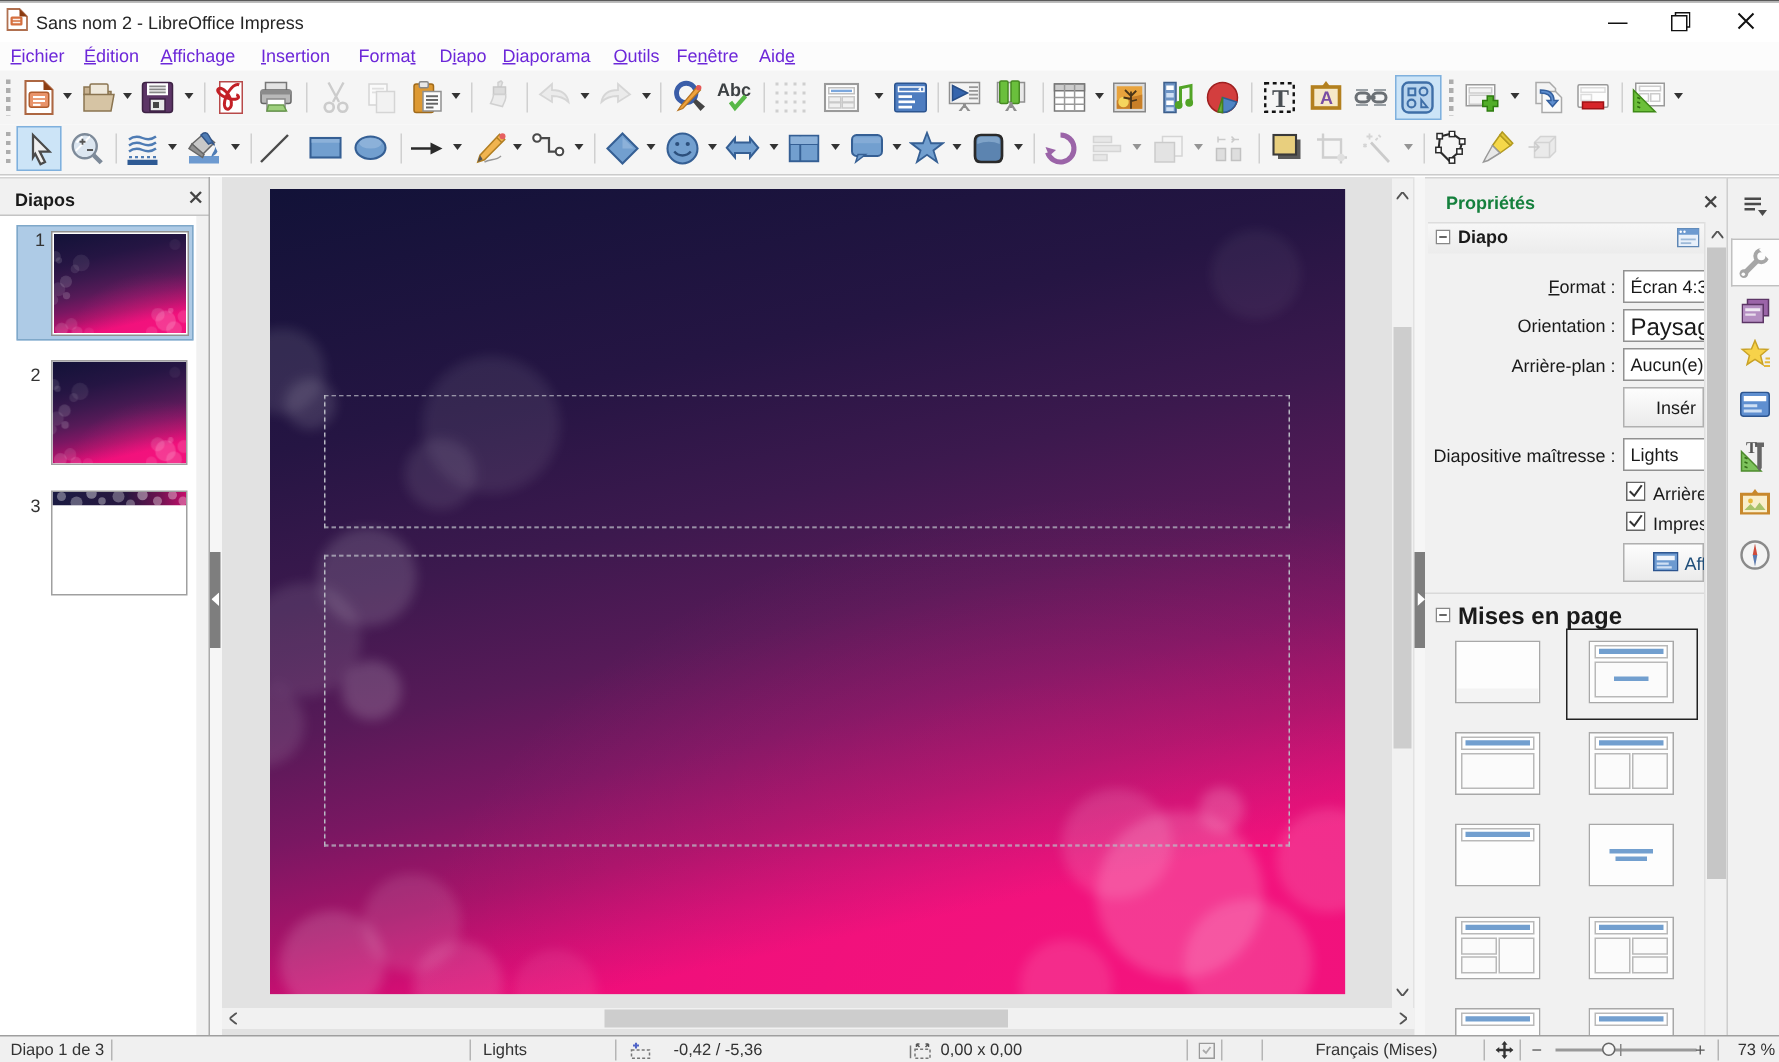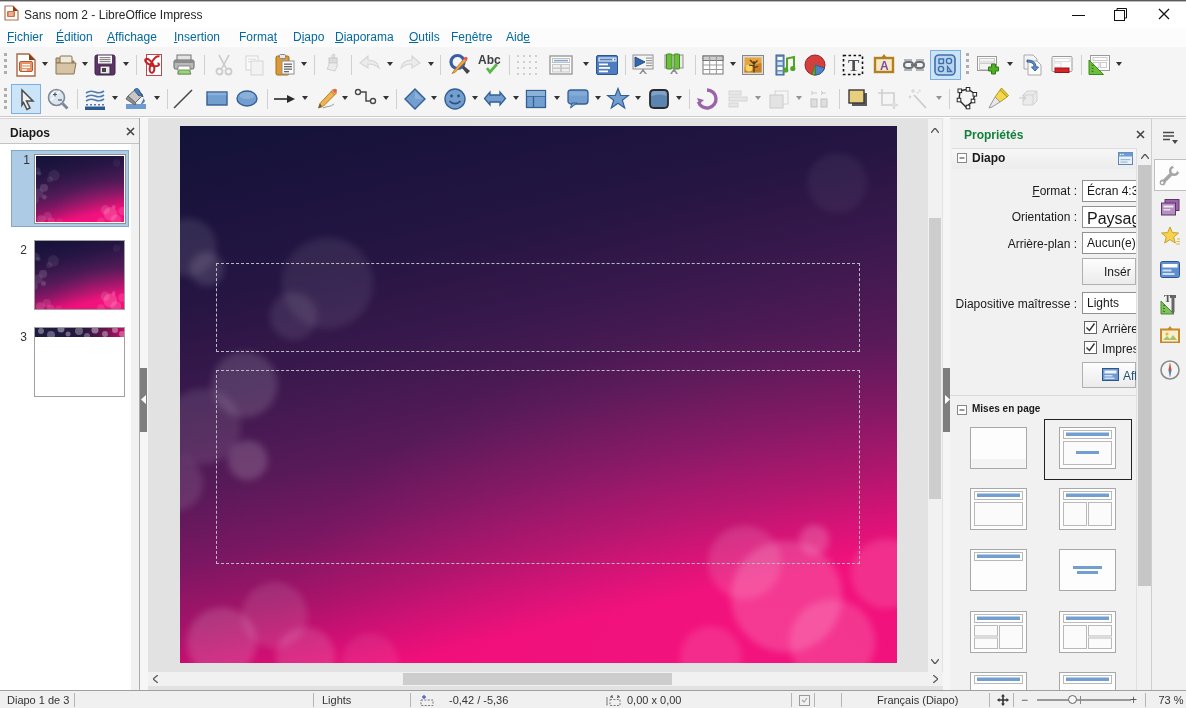--- a/index.html
+++ b/index.html
@@ -32,21 +32,21 @@
   <div class="abs" style="left:1072px;top:13px;width:13px;height:1.4px;background:#111"></div>
   <svg class="abs" style="left:1114px;top:6px" width="13" height="13" viewBox="0 0 13 13">
     <rect x="0.5" y="2.5" width="10" height="10" fill="none" stroke="#111"></rect>
     <path d="M3 2.5 V0.5 H12.5 V10 H10.5" fill="none" stroke="#111"></path>
   </svg>
   <svg class="abs" style="left:1158px;top:6px" width="12" height="12" viewBox="0 0 12 12">
     <path d="M1 1 L11 11 M11 1 L1 11" stroke="#111" stroke-width="1.3"></path>
   </svg>
 </div>
 
-<div class="abs" style="left:0;top:28px;width:1186px;height:19px;background:#fcfcfc;font-size:12px;color:#0369a1">
+<div class="abs" style="left:0;top:28px;width:1186px;height:19px;background:#fcfcfc;font-size:12px;color:#6d28d9">
   <span class="abs" style="left:7px;top:2px"><u>F</u>ichier</span>
   <span class="abs" style="left:56px;top:2px"><u>É</u>dition</span>
   <span class="abs" style="left:107px;top:2px"><u>A</u>ffichage</span>
   <span class="abs" style="left:174px;top:2px"><u>I</u>nsertion</span>
   <span class="abs" style="left:239px;top:2px">Forma<u>t</u></span>
   <span class="abs" style="left:293px;top:2px">D<u>i</u>apo</span>
   <span class="abs" style="left:335px;top:2px"><u>D</u>iaporama</span>
   <span class="abs" style="left:409px;top:2px"><u>O</u>utils</span>
   <span class="abs" style="left:451px;top:2px">Fe<u>n</u>être</span>
   <span class="abs" style="left:506px;top:2px">Aid<u>e</u></span>
@@ -626,21 +626,21 @@
         <rect x="2.5" y="7" width="8" height="1.5" fill="#cfe0f4"></rect>
         <rect x="2.5" y="9.5" width="10" height="1.5" fill="#cfe0f4"></rect>
       </svg>
     <span class="abs" style="left:173px;top:250px;font-size:12px;color:#1f4e79">Aff</span>
     <div class="abs" style="left:0;top:276px;width:186px;height:1px;background:#d9d9d9"></div>
 
     <svg class="abs" style="left:7px;top:286px" width="10" height="10" viewBox="0 0 10 10">
         <rect x="0.5" y="0.5" width="9" height="9" fill="#fff" stroke="#888"></rect>
         <path d="M2.5 5h5" stroke="#333"></path>
       </svg>
-    <span class="abs" style="left:22px;top:284px;font-weight:bold;font-size:10px">Mises en page</span>
+    <span class="abs" style="left:22px;top:284px;font-weight:bold;font-size:16px">Mises en page</span>
 
     <div class="abs" style="left:94px;top:300px;width:88px;height:61px;border:1px solid #222"></div>
     <svg class="abs lay" style="left:20px;top:308px" width="57" height="42" viewBox="0 0 57 42">
         <rect x="0.5" y="0.5" width="56" height="41" fill="#fdfdfd" stroke="#a8a8a8"></rect>
         <rect x="1.5" y="32" width="54" height="9" fill="#f3f3f3"></rect>
       </svg>
     <svg class="abs lay" style="left:109px;top:308px" width="57" height="42" viewBox="0 0 57 42">
         <rect x="0.5" y="0.5" width="56" height="41" fill="#fdfdfd" stroke="#a8a8a8"></rect>
         <rect x="4.5" y="3.5" width="48" height="8" fill="#fff" stroke="#b9b9b9"></rect>
         <rect x="7" y="5.5" width="43" height="3.5" fill="#729fcf"></rect>
@@ -773,21 +773,21 @@
       <path d="M1 2v8m-.5 0h1" stroke="#777"></path>
     </svg>
   <span class="abs" style="left:627px;top:3px">0,00 x 0,00</span>
   <i class="abs ssep" style="left:791px"></i>
   <svg class="abs" style="left:799px;top:4px" width="11" height="11" viewBox="0 0 11 11">
       <rect x="0.5" y="0.5" width="10" height="10" fill="none" stroke="#999"></rect>
       <path d="M3 5l2 2 3-4" fill="none" stroke="#aaa" stroke-width="1.2"></path>
     </svg>
   <i class="abs ssep" style="left:814px"></i>
   <i class="abs ssep" style="left:841px"></i>
-  <span class="abs" style="left:877px;top:3px">Français (Diapo)</span>
+  <span class="abs" style="left:877px;top:3px">Français (Mises)</span>
   <i class="abs ssep" style="left:989px"></i>
   <svg class="abs" style="left:997px;top:3px" width="12" height="12" viewBox="0 0 12 12">
       <path d="M6 0L8 2.5H6.8v2.7h2.7V4L12 6 9.5 8V6.8H6.8v2.7H8L6 12 4 9.5h1.2V6.8H2.5V8L0 6l2.5-2v1.2h2.7V2.5H4z" fill="#333"></path>
     </svg>
   <i class="abs ssep" style="left:1013px"></i>
   <span class="abs" style="left:1021px;top:2px;font-size:12px;color:#555">−</span>
   <div class="abs" style="left:1037px;top:8px;width:94px;height:2px;background:#999"></div>
   <div class="abs" style="left:1080px;top:5px;width:1px;height:8px;background:#888"></div>
   <div class="abs" style="left:1068px;top:4px;width:9px;height:9px;border:1.4px solid #666;border-radius:50%;background:#f6f6f6"></div>
   <span class="abs" style="left:1130px;top:2px;font-size:12px;color:#555">+</span>

